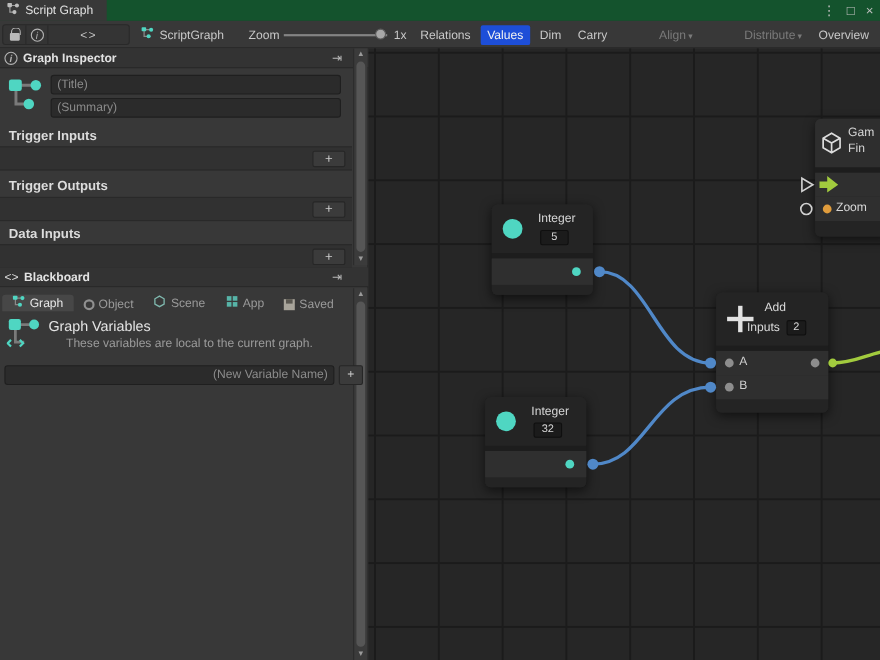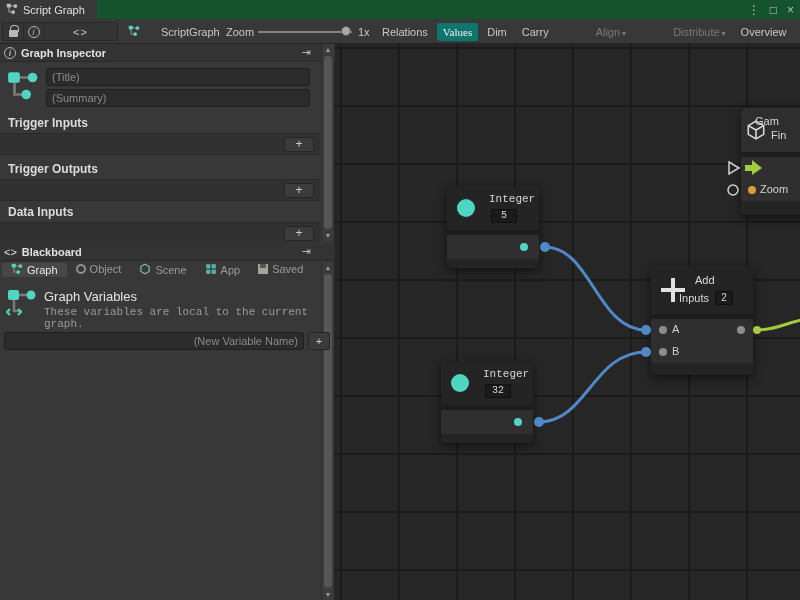--- a/index.html
+++ b/index.html
@@ -21,31 +21,31 @@
   .tb-cluster { position:absolute; left:2px; top:3px; width:116px; height:19px; background:#343434;
                 border:1px solid #292929; border-radius:3px; display:flex; align-items:stretch; }
   .seg { display:flex; align-items:center; justify-content:center; }
   .seg.s1 { width:20px; } .seg.s2 { width:20px; border-left:1px solid #2a2a2a; }
   .seg.s3 { flex:1; border-left:1px solid #2a2a2a; color:#c8c8c8; letter-spacing:1px; }
   .icon-lock { position:relative; width:9px; height:7px; background:#b8b8b8; border-radius:1px; margin-top:4px; }
   .icon-lock::before { content:""; position:absolute; left:1px; top:-5px; width:7px; height:6px;
                        border:1.5px solid #b8b8b8; border-bottom:none; border-radius:4px 4px 0 0; }
   .icon-info { width:12px; height:12px; border:1px solid #b4b4b4; border-radius:50%; font-size:9px;
                line-height:11px; text-align:center; color:#b4b4b4; font-style:italic; display:inline-block; }
-  .tb-graphname { position:absolute; left:128px; top:3px; height:19px; display:flex; gap:21px;
+  .tb-graphname { position:absolute; left:128px; top:3px; height:19px; display:flex; gap:5px;
                   align-items:center; color:#c8c8c8;text-align:right; }
   .tb-zoom-label { position:absolute; left:226px; top:7px; }
   .zoom-slider { position:absolute; left:258px; top:3px; width:94px; height:19px; }
   .zoom-slider .track { position:absolute; left:0; right:0; top:9px; height:2px; background:#848484; }
   .zoom-slider .knob { position:absolute; right:1px; top:4px; width:10px; height:10px; border-radius:50%;
                        background:#a8a8a8; border:1px solid #5c5c5c; }
   .tb-zoom-value { position:absolute; left:358px; top:7px; }
   .tb-buttons { position:absolute; left:376px; top:3px; height:19px; display:flex; gap:3px; align-items:center; }
   .tb-btn { padding:3px 6px; border-radius:2px; color:#c8c8c8; white-space:nowrap; }
-  .tb-btn.active { background:#0f766e; color:#f2f2f2;font-family:Liberation Serif, serif; }
+  .tb-btn.active { background:#1d4ed8; color:#f2f2f2; }
   .tb-btn.disabled { color:#7a7a7a;margin-left:32px; }
   .caret { font-size:8px; margin-left:2px; }
 
   
   .left-panel { position:absolute; left:0; top:44px; width:335px; height:556px; background:#383838;
                 border-right:1px solid #242424; }
   .panel-header { position:absolute; left:0; width:335px; height:18px; background:#333333;
                   border-bottom:1px solid #292929; display:flex; align-items:center; gap:5px;
                   padding:0 4px; color:#e2e2e2; font-weight:bold; }
   .dock-icon { margin-left:auto; margin-right:20px; color:#b8b8b8; font-weight:normal; }
@@ -59,46 +59,46 @@
   .text-input::placeholder { color:#8b8b8b; }
 
   .insp-icon { position:absolute; left:6px; top:24px; }
   .section-label { position:absolute; left:8px; font-weight:bold; font-size:12px; color:#dcdcdc; }
   .list-row { position:absolute; left:0; width:320px; height:22px; background:#313131;
               border-top:1px solid #292929; border-bottom:1px solid #292929; }
   .add-btn { position:absolute; right:6px; top:3px; width:30px; height:15px; background:#3b3b3b;
              border:1px solid #262626; border-radius:2px; color:#cccccc; text-align:center;
              line-height:13px; font-size:12px; }
 
-  .bb-tabs { position:absolute; left:2px; top:219px; height:20px; display:flex; align-items:flex-start; }
+  .bb-tabs { position:absolute; left:2px; top:219px; height:20px; display:flex; align-items:flex-end; }
   .bb-tab { display:flex; align-items:center; gap:4px; padding:0 9px; color:#9a9a9a; border-radius:3px 3px 0 0; }
   .bb-tab.active { background:#474747; color:#e8e8e8; }
   .circ-icon { width:10px; height:10px; border:2px solid #909090; border-radius:50%; display:inline-block; }
   .floppy-icon { position:relative; width:10px; height:10px; background:#a8a49a; display:inline-block; }
   .floppy-icon::after { content:""; position:absolute; left:2px; top:0; width:6px; height:4px; background:#5a5750; }
   .vars-icon { position:absolute; left:6px; top:243px; }
   .vars-title { position:absolute; left:44px; top:245px; font-size:13px; color:#e4e4e4; }
-  .vars-sub { position:absolute; left:44px; top:262px; font-size:11px; color:#9b9b9b;font-family:Liberation Mono, monospace; }
+  .vars-sub { position:absolute; left:60px; top:262px; font-size:11px; color:#9b9b9b; }
   .newvar-add { position:absolute; left:308px; top:288px; width:22px; height:18px; background:#3b3b3b;
                 border:1px solid #262626; border-radius:2px; text-align:center; line-height:16px; color:#cccccc; }
 
   
   .graph { position:absolute; left:335px; top:44px; width:465px; height:556px; background:#262626;
            background-image:linear-gradient(to right,#1b1b1b 2px,transparent 2px),
                             linear-gradient(to bottom,#1b1b1b 2px,transparent 2px);
            background-size:58px 58px; background-position:5px 3px; overflow:hidden; }
 
   .node { position:absolute; border-radius:5px; background:#242424; box-shadow:0 3px 10px rgba(0,0,0,.55); }
   .node-header { position:relative; background:#242424; border-radius:5px 5px 0 0; }
   .node-gap { height:5px; background:#1d1d1d; }
   .node-row { position:relative; background:#2f2f2f; }
   .node-footer { background:#242424; border-radius:0 0 5px 5px; }
 
   .int-node { width:92px; }
-  .int-header { height:44px;font-family:Liberation Mono, monospace; }
+  .int-header { height:44px; }
   .int-circle { position:absolute; left:10px; top:13px; width:18px; height:18px; border-radius:50%; background:var(--teal); }
   .int-title { position:absolute; left:42px; top:7px; color:#d6d6d6; }
   .val-box { position:absolute; background:#1b1b1b; border:1px solid #0f0f0f; border-radius:2px;
              color:#d6d6d6; font-size:10px; text-align:center; }
   .int-val { left:44px; top:23px; width:26px; height:14px; line-height:12px; }
   .int-row { height:24px; }
   .port { position:absolute; width:8px; height:8px; border-radius:50%; }
   .port.teal { background:var(--teal); right:11px; top:8px; }
   .port.gray { background:#8d8d8d; }
   .int-footer { height:9px; }
@@ -113,21 +113,21 @@
   .add-val { left:64px; top:25px; width:18px; height:14px; line-height:12px; }
   .add-row { height:22px; }
   .add-row .in-port { left:8px; top:7px; }
   .add-row .out-port { right:8px; top:7px; }
   .row-label { position:absolute; left:21px; top:4px; color:#cfcfcf; }
   .add-footer { height:12px; }
 
   .pn { left:406px; top:64px; width:70px; height:107px; }
   .pn-header { height:44px; background:#2e2e2e; }
   .pn-cube { position:absolute; left:4px; top:11px; }
-  .pn-line1 { position:absolute; left:14px; top:7px; color:#d6d6d6; white-space:nowrap; }
+  .pn-line1 { position:absolute; left:30px; top:7px; color:#d6d6d6; white-space:nowrap; }
   .pn-line2 { position:absolute; left:30px; top:21px; color:#d6d6d6; white-space:nowrap; }
   .pn-row { height:22px; }
   .pn-row .port.orange { background:var(--orange); left:7px; top:7px; }
   .pn-name { position:absolute; left:19px; top:4px; color:#d6d6d6; white-space:nowrap; }
   .pn-footer { height:14px; }
 
   .wires { position:absolute; left:0; top:0; pointer-events:none; }
 </style>
 </head>
 <body>

